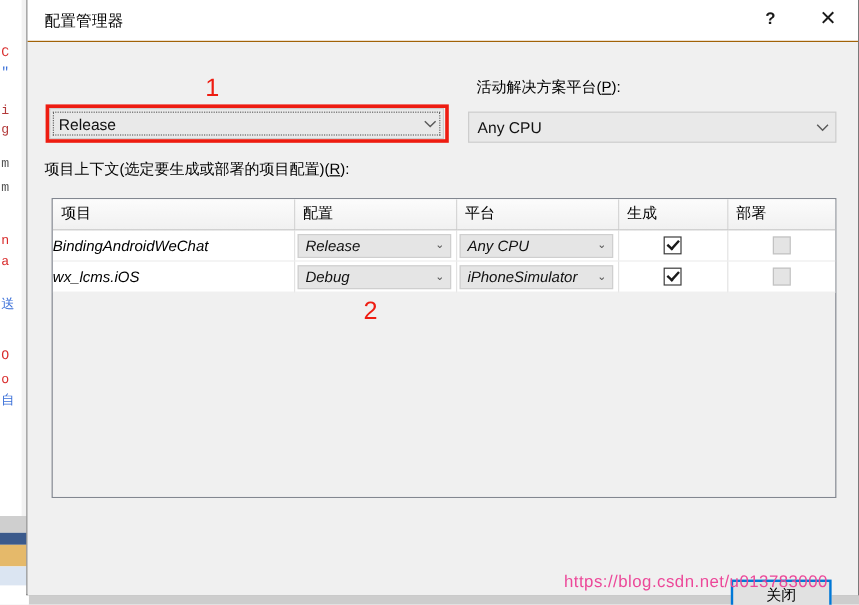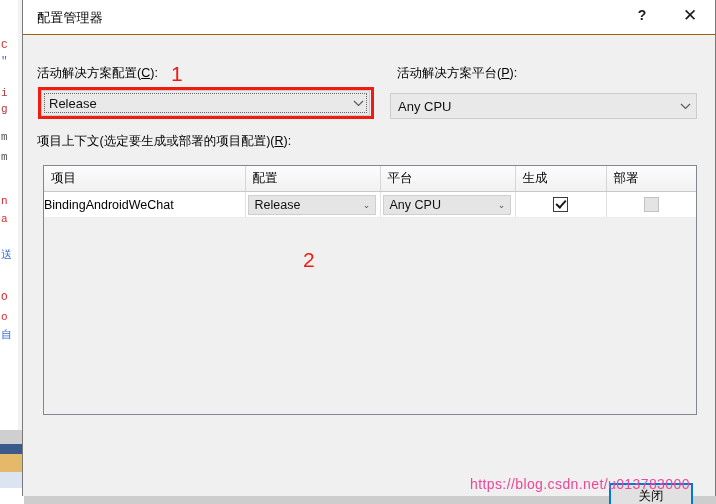--- a/index.html
+++ b/index.html
@@ -153,20 +153,21 @@
   }
   .grid-table td {
     height: 25px;
     border-right: 1px solid #e3e3e3;
     border-bottom: 1px solid #ededed;
     font-size: 12.5px;
     color: #000;
     padding: 0;
     background: #ffffff;
     vertical-align: middle;
+    font-style: italic;
   }
   .cell-name { padding-left: 7px; white-space: nowrap; }
   .cell-center { text-align: center; }
 
   
   .gcombo {
     position: relative;
     margin: 2px 4px 2px 2px;
     height: 20px;
     background: #e5e5e5;
@@ -270,23 +271,20 @@
   <div class="dialog">
 
     <div class="titlebar">
       <div class="title-text">配置管理器</div>
       <div class="title-btn help">?</div>
       <div class="title-btn close">✕</div>
     </div>
 
     <div class="body">
 
-      <div class="field-label" style="left:14px; top:30px;">
-        <span>活动解决方案配置</span>(<span class="ul">C</span>)<span>:</span>
-      </div>
       <div class="combo focused" style="left:18px; top:55px; width:329px; height:26px;">
         <div class="val">Release</div>
         <div class="arrow">
           <svg width="11" height="7" viewBox="0 0 11 7">
             <path d="M1 1 L5.5 5.5 L10 1" stroke="#5a5a5a" stroke-width="1.2" fill="none"></path>
           </svg>
         </div>
         <div class="inner-focus"></div>
       </div>
 
@@ -346,20 +344,41 @@
               <td class="cell-center">
                 <span class="cbx checked"></span>
               </td>
               <td class="cell-center">
                 <span class="cbx disabled"></span>
               </td>
             </tr>
 
 
 
+            <tr>
+              <td class="cell-name">wx_lcms.iOS</td>
+              <td>
+                <div class="gcombo">
+                  <span class="val">Debug</span>
+                  <span class="arrow">⌄</span>
+                </div>
+              </td>
+              <td>
+                <div class="gcombo">
+                  <span class="val">iPhoneSimulator</span>
+                  <span class="arrow">⌄</span>
+                </div>
+              </td>
+              <td class="cell-center">
+                <span class="cbx checked"></span>
+              </td>
+              <td class="cell-center">
+                <span class="cbx disabled"></span>
+              </td>
+            </tr>
           </tbody>
         </table>
         <div class="grid-empty"></div>
       </div>
 
       <div class="rednum" style="left:280px; top:213px;">2</div>
 
       <div class="btn-close">关闭</div>
 
     </div>

